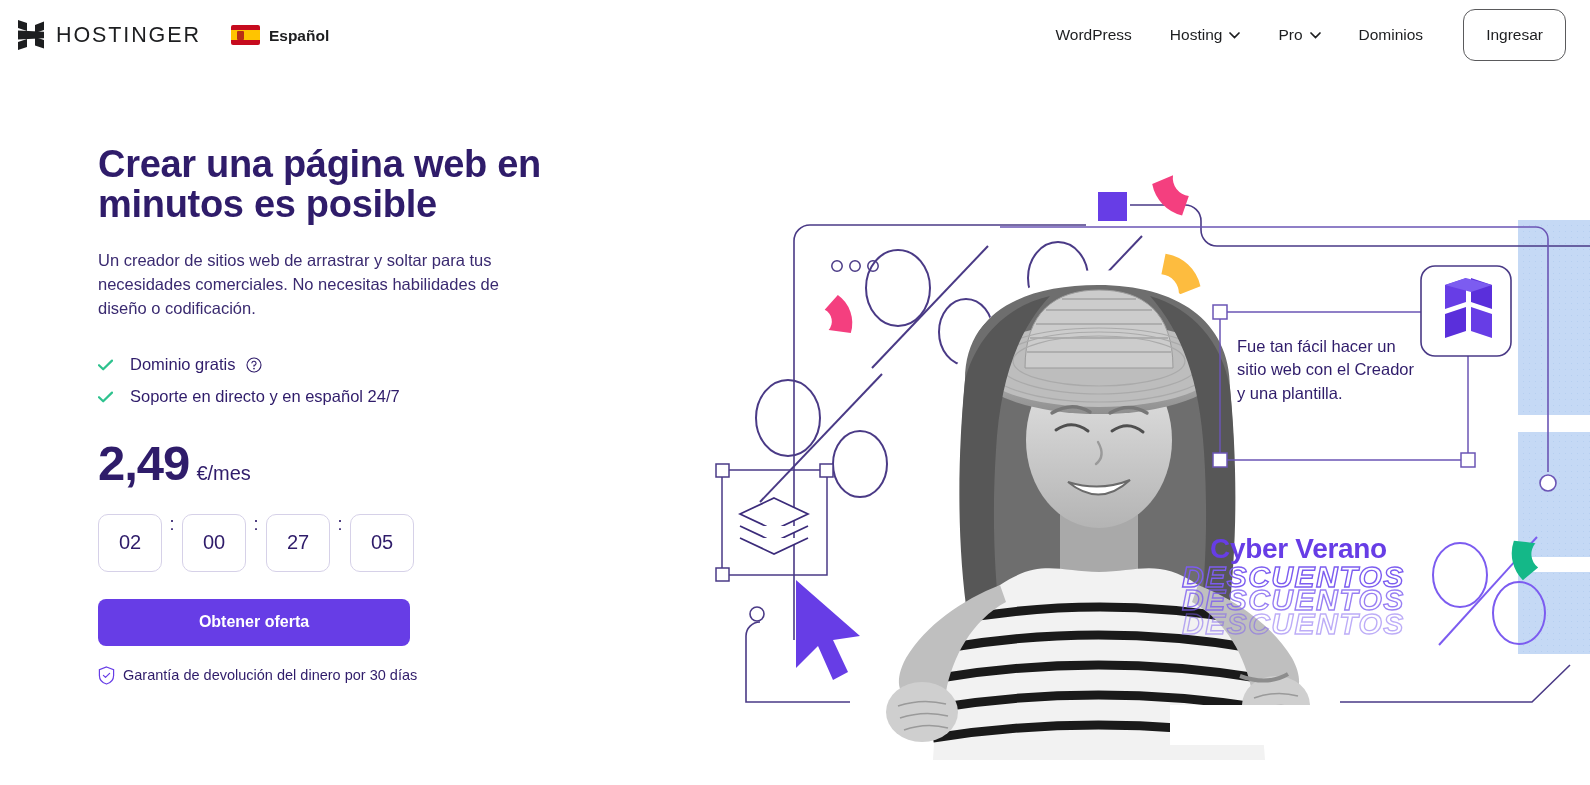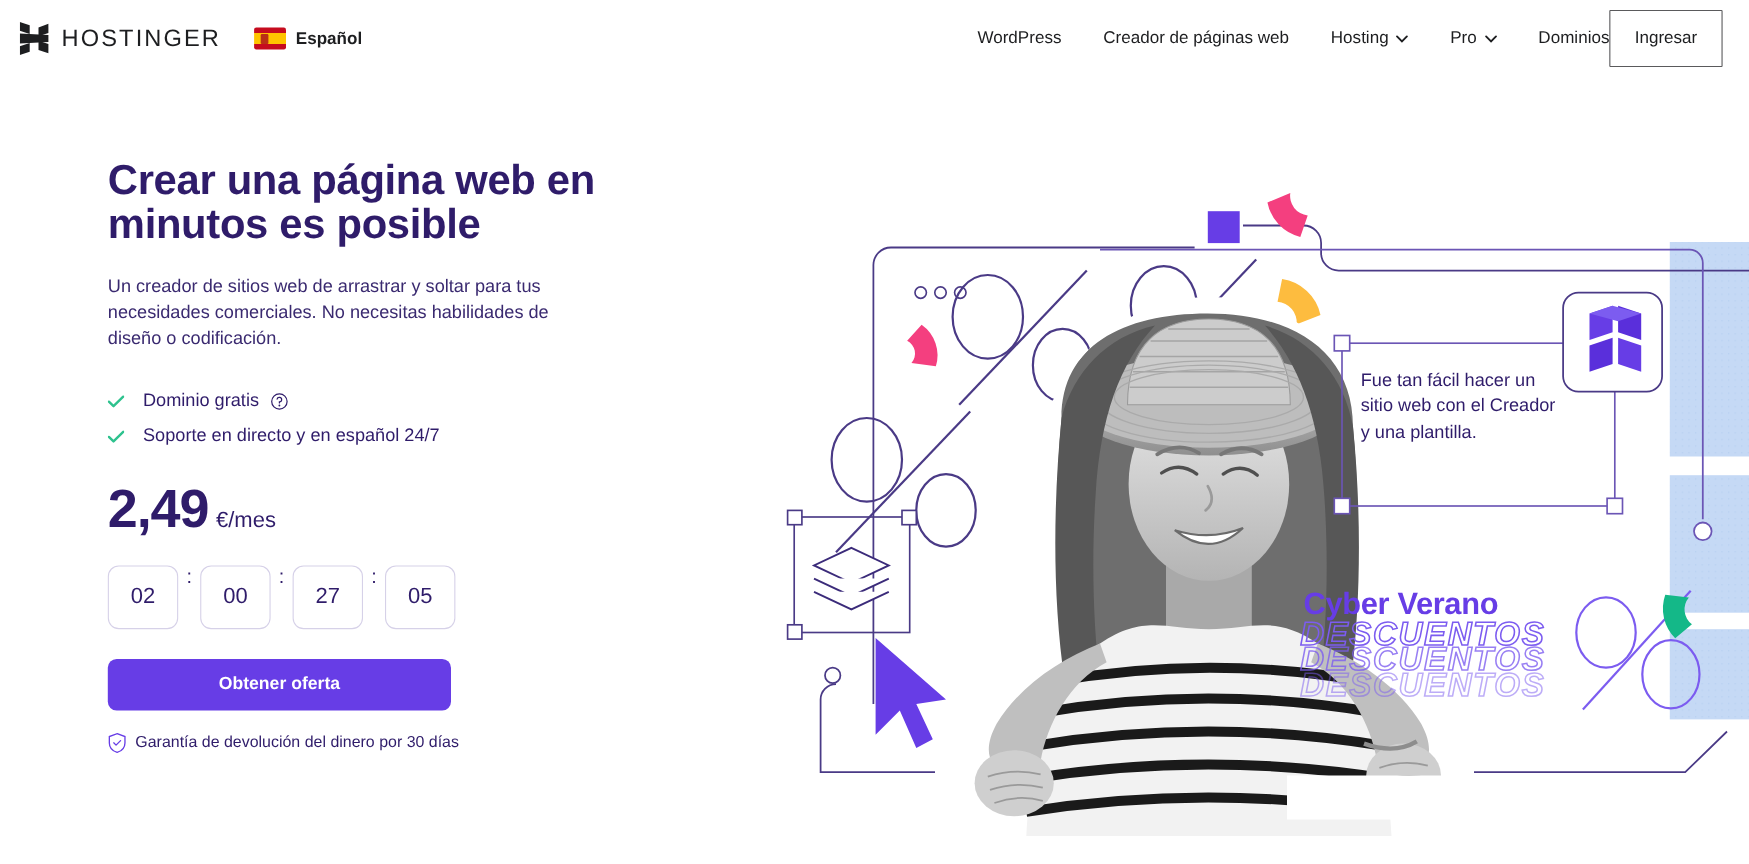--- a/index.html
+++ b/index.html
@@ -35,21 +35,22 @@
 
   .nav { margin-left: auto; display: flex; align-items: center; margin-right: 24px; }
   .nav-item {
     display: flex; align-items: center; gap: 7px;
     font-size: 15.5px; color: #1d1e20; padding: 8px 0; margin-right: 38px;
     cursor: pointer; white-space: nowrap;
   }
   .nav-item:last-of-type { margin-right: 0; }
   .chev { width: 11px; height: 7px; display: block; }
   .login-btn {
-    border: 1.6px solid #5a5a5c; border-radius: 1px;
+    margin-left: 40px;
+    border: 1.6px solid #5a5a5c; border-radius: 12px;
     padding: 16px 22px; font-size: 15.5px; color: #1d1e20;
     background: #fff; cursor: pointer; font-family: inherit;
   }
 
   
   .hero-left { position: absolute; left: 98px; top: 144px; width: 470px; }
   h1.headline {
     font-size: 38px; line-height: 1.06; font-weight: bold;
     color: #2f1c6a; letter-spacing: -0.3px;
   }
@@ -87,21 +88,21 @@
   .guarantee-text { font-size: 14.5px; color: #2f1c6a; }
 
   
   .hero-art { position: absolute; left: 700px; top: 80px; width: 890px; height: 680px; }
   .hero-art svg { position: absolute; left: 0; top: 0; }
   .quote-block {
     position: absolute; left: 537px; top: 255px; width: 185px;
     font-size: 16.5px; line-height: 1.42; color: #2f1c6a;
   }
   .cyber-title {
-    position: absolute; left: 485px; top: 453px;
+    position: absolute; left: 510px; top: 453px;
     font-size: 28px; font-weight: bold; color: #673de6; letter-spacing: -0.3px;
     white-space: nowrap;
   }
   .desc-stack { position: absolute; left: 482px; top: 485px; font-style: italic; }
   .desc-line {
     font-size: 30px; font-weight: bold; letter-spacing: 1.5px;
     color: transparent; -webkit-text-stroke: 1.4px #7c5cf0;
     line-height: 0.78; white-space: nowrap;
   }
   .desc-line.l2 { opacity: .78; }
@@ -132,23 +133,20 @@
     <div class="lang">
       <span class="flag">
           <i class="crest"></i>
         </span>
       <span class="lang-label">Español</span>
     </div>
 
     <nav class="nav">
       <div class="nav-item">
         <span>WordPress</span>
-      </div>
-      <div class="nav-item">
-        <span>Creador de páginas web</span>
       </div>
       <div class="nav-item">
         <span>Hosting</span>
         <svg class="chev" viewBox="0 0 11 7">
           <path d="M1 1 L5.5 5.6 L10 1" fill="none" stroke="#1d1e20" stroke-width="1.7" stroke-linecap="round"></path>
         </svg>
       </div>
       <div class="nav-item">
         <span>Pro</span>
         <svg class="chev" viewBox="0 0 11 7">

